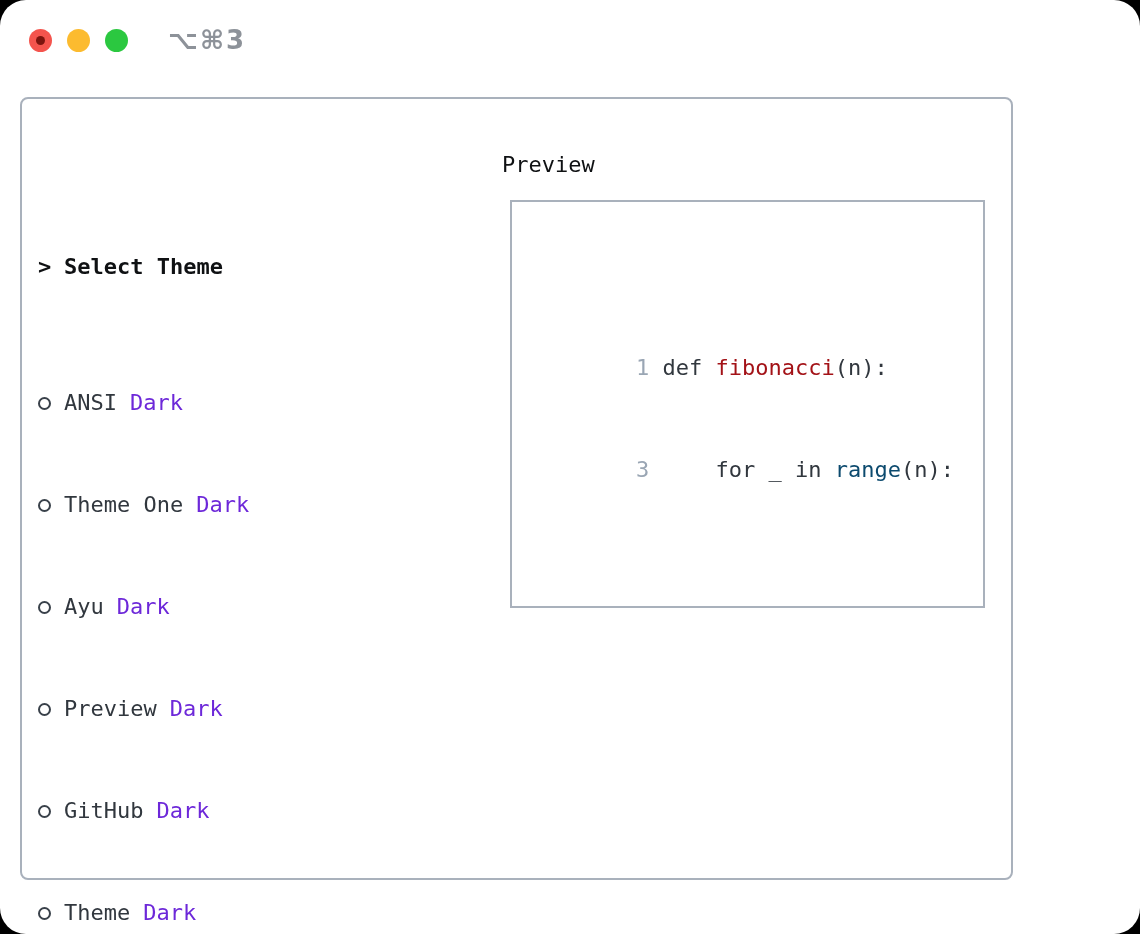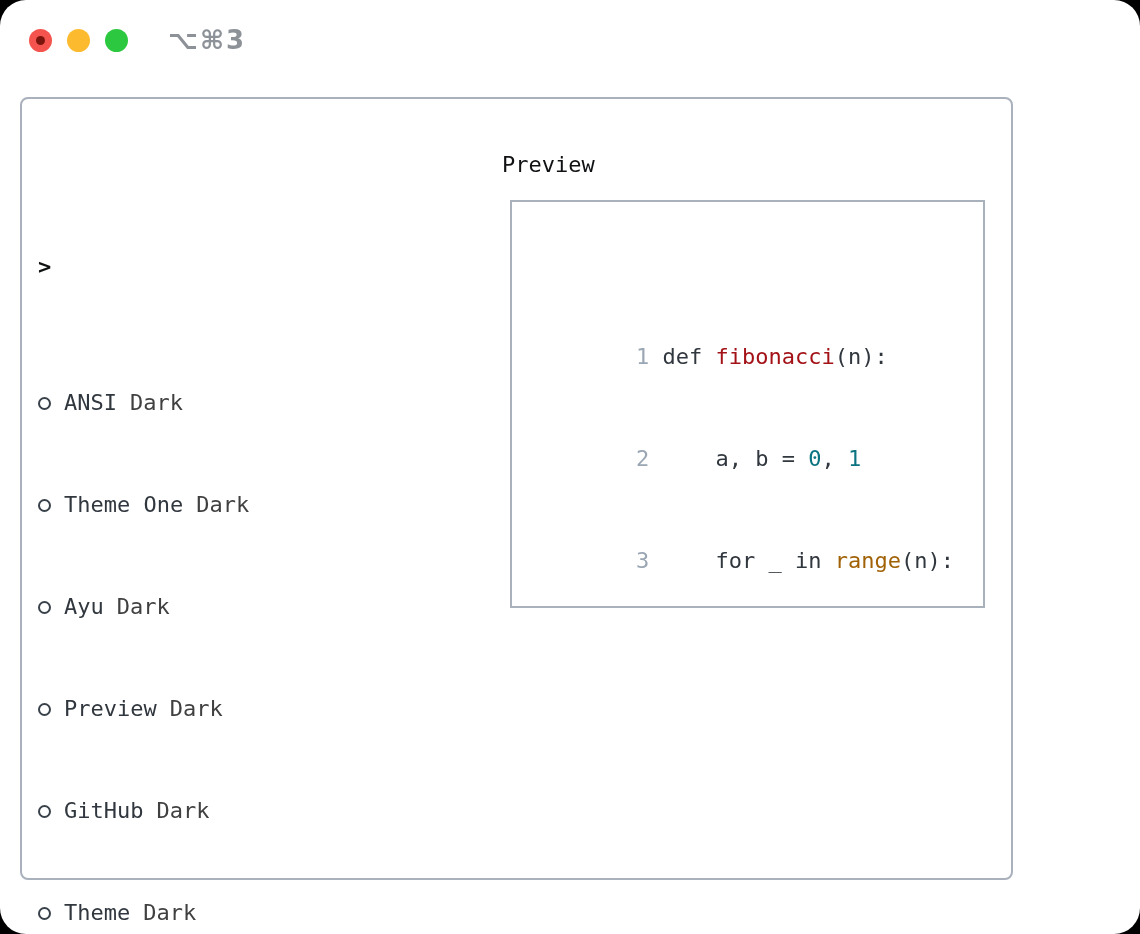--- a/index.html
+++ b/index.html
@@ -52,60 +52,61 @@
   .marker-box {
     width:26px; height:34px; flex:0 0 26px;
     display:flex; align-items:center;
   }
   .radio {
     width:13px; height:13px; box-sizing:border-box;
     border:2px solid #39414a; border-radius:50%;
   }
   .hdr { font-weight:700; color:#0f1113; }
   .caret { font-weight:700; color:#0f1113; }
-  .variant { color:#404040; margin-left:13px; }
+  .variant { color:#6d28d9; margin-left:13px; }
   
   .preview-label {
     position:absolute; left:480px; top:49px;
     height:34px; line-height:34px;
     font-weight:400; color:#0f1113;
   }
   .preview-box {
     position:absolute; left:488px; top:101px;
     width:475px; height:408px;
     border:2px solid #a9b1bc;
     box-sizing:border-box;
-    padding:36px 0 0 18px;
+    padding:47px 0 0 18px;
     overflow:hidden;
   }
   .code-line { height:34px; line-height:34px; white-space:pre; }
   .lineno { color:#9aa6b4; }
   .fg   { color:#31373e; }
   .red  { color:#a31217; }
   .num  { color:#0c7380; }
-  .blue { color:#a16207; }
+  .blue { color:#0c4a6e; }
 </style>
 </head>
 <body>
 
 <div class="window">
 
   <div class="titlebar">
     <span class="dot dot-red"></span>
     <span class="dot dot-yellow"></span>
     <span class="dot dot-green"></span>
     <span class="win-title">⌥⌘3</span>
   </div>
 
   <div class="panel">
 
     <div class="left-col">
 
       <div class="row hdr">
         <span class="marker-box"><span class="caret">&gt;</span></span>
+        <span>Select Theme</span>
       </div>
 
       <div class="row off">
         <span class="marker-box"><span class="radio"></span></span>
         <span class="opt-name">ANSI</span>
         <span class="variant">Dark</span>
       </div>
       <div class="row off">
         <span class="marker-box"><span class="radio"></span></span>
         <span class="opt-name">Theme One</span>
@@ -150,23 +151,20 @@
       
     </div>
 
     <div class="preview-label">Preview</div>
 
     <div class="preview-box">
       <div class="code-line">
         <span class="lineno">1</span><span class="fg"> def </span><span class="red">fibonacci</span><span class="fg">(n):</span>
       </div>
       <div class="code-line">
-        <span class="lineno">2</span><span class="fg">     a, b = </span><span class="num">0</span><span class="fg">, </span><span class="num">1</span>
-      </div>
-      <div class="code-line">
         <span class="lineno">3</span><span class="fg">     for _ in </span><span class="blue">range</span><span class="fg">(n):</span>
       </div>
       
       
       
       
       
       
     </div>
 

